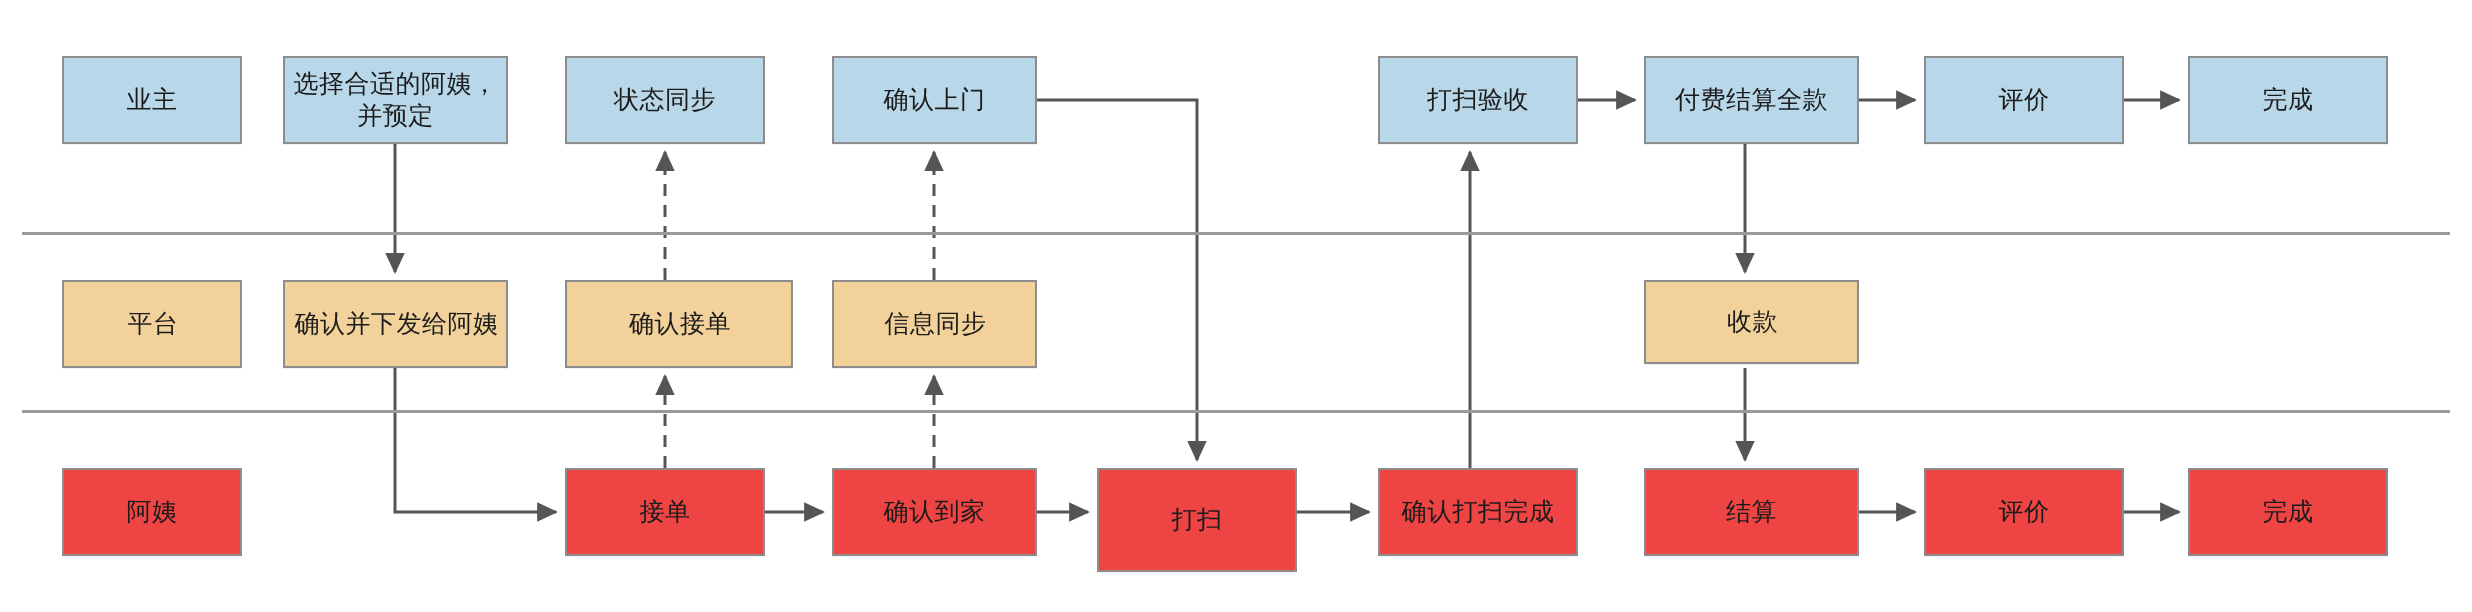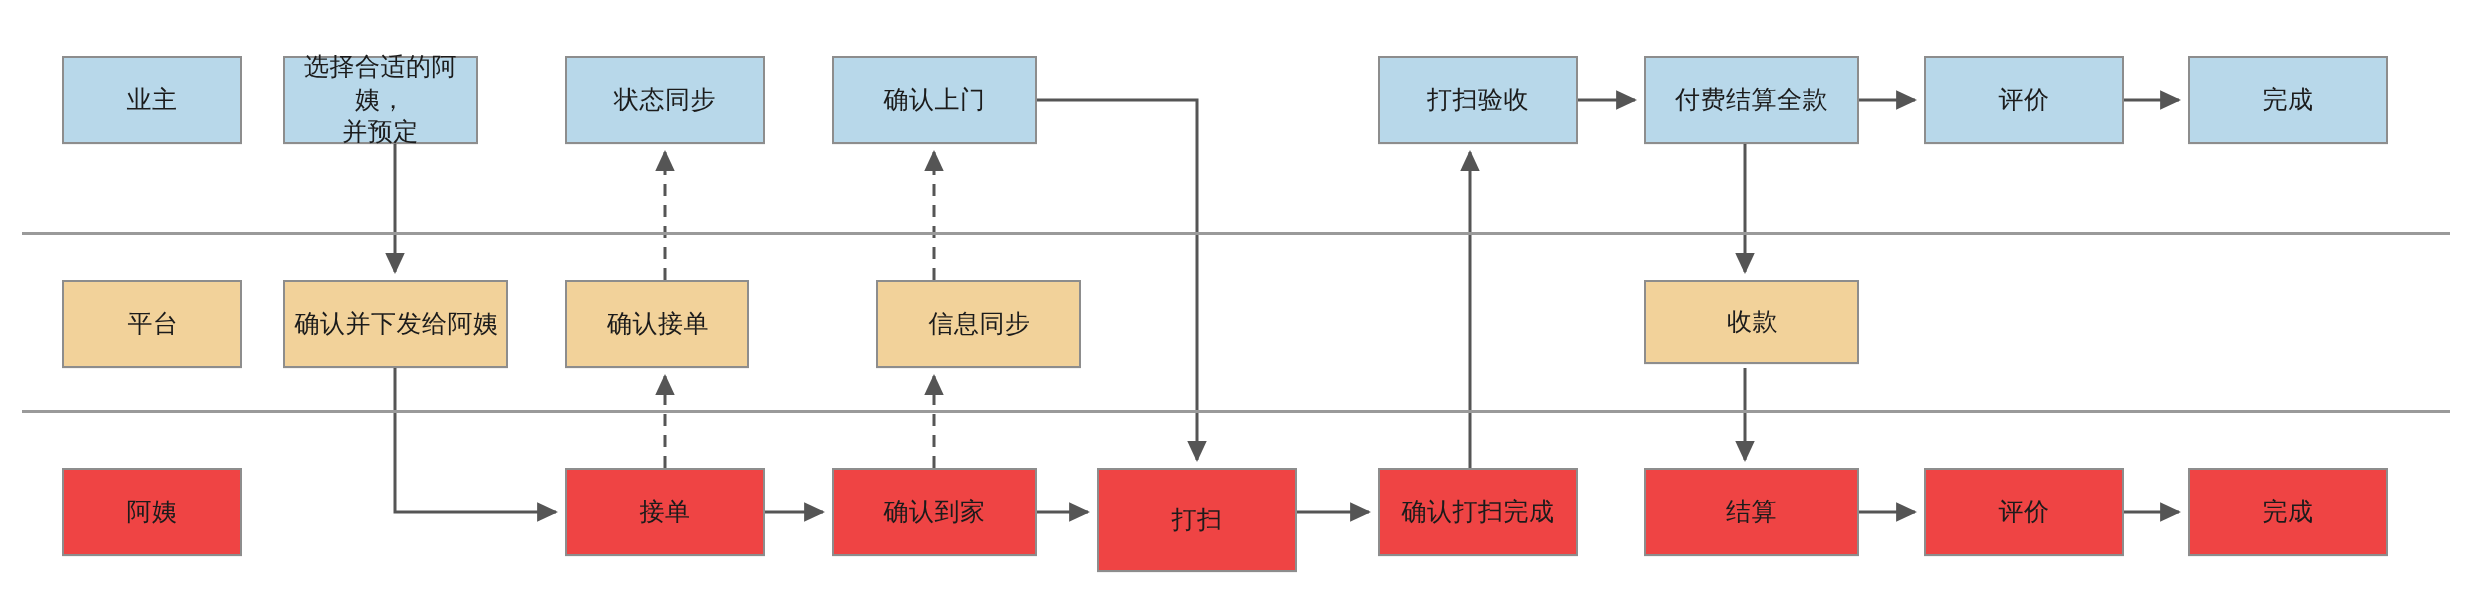--- a/index.html
+++ b/index.html
@@ -82,21 +82,21 @@
   </svg>
 
   <div id="rules-layer">
       <div class="lane-rule" style="top: 232px;"></div>
       <div class="lane-rule" style="top: 410px;"></div>
     </div>
   <div id="nodes-layer">
       <div class="node blue" style="left: 62px; top: 56px; width: 180px; height: 88px;">
         <span class="txt">业主</span>
       </div>
-      <div class="node blue" style="left: 283px; top: 56px; width: 195px; height: 88px;">
+      <div class="node blue" style="left: 283px; top: 56px; width: 225px; height: 88px;">
         <span class="txt">选择合适的阿姨，
 并预定</span>
       </div>
       <div class="node blue" style="left: 565px; top: 56px; width: 200px; height: 88px;">
         <span class="txt">状态同步</span>
       </div>
       <div class="node blue" style="left: 832px; top: 56px; width: 205px; height: 88px;">
         <span class="txt">确认上门</span>
       </div>
       <div class="node blue" style="left: 1378px; top: 56px; width: 200px; height: 88px;">
@@ -110,24 +110,24 @@
       </div>
       <div class="node blue" style="left: 2188px; top: 56px; width: 200px; height: 88px;">
         <span class="txt">完成</span>
       </div>
       <div class="node orange" style="left: 62px; top: 280px; width: 180px; height: 88px;">
         <span class="txt">平台</span>
       </div>
       <div class="node orange" style="left: 283px; top: 280px; width: 225px; height: 88px;">
         <span class="txt">确认并下发给阿姨</span>
       </div>
-      <div class="node orange" style="left: 565px; top: 280px; width: 184px; height: 88px;">
+      <div class="node orange" style="left: 565px; top: 280px; width: 228px; height: 88px;">
         <span class="txt">确认接单</span>
       </div>
-      <div class="node orange" style="left: 832px; top: 280px; width: 205px; height: 88px; margin-left: 44px;">
+      <div class="node orange" style="left: 832px; top: 280px; width: 205px; height: 88px;">
         <span class="txt">信息同步</span>
       </div>
       <div class="node orange" style="left: 1644px; top: 280px; width: 215px; height: 84px;">
         <span class="txt">收款</span>
       </div>
       <div class="node green" style="left: 62px; top: 468px; width: 180px; height: 88px;">
         <span class="txt">阿姨</span>
       </div>
       <div class="node green" style="left: 565px; top: 468px; width: 200px; height: 88px;">
         <span class="txt">接单</span>

